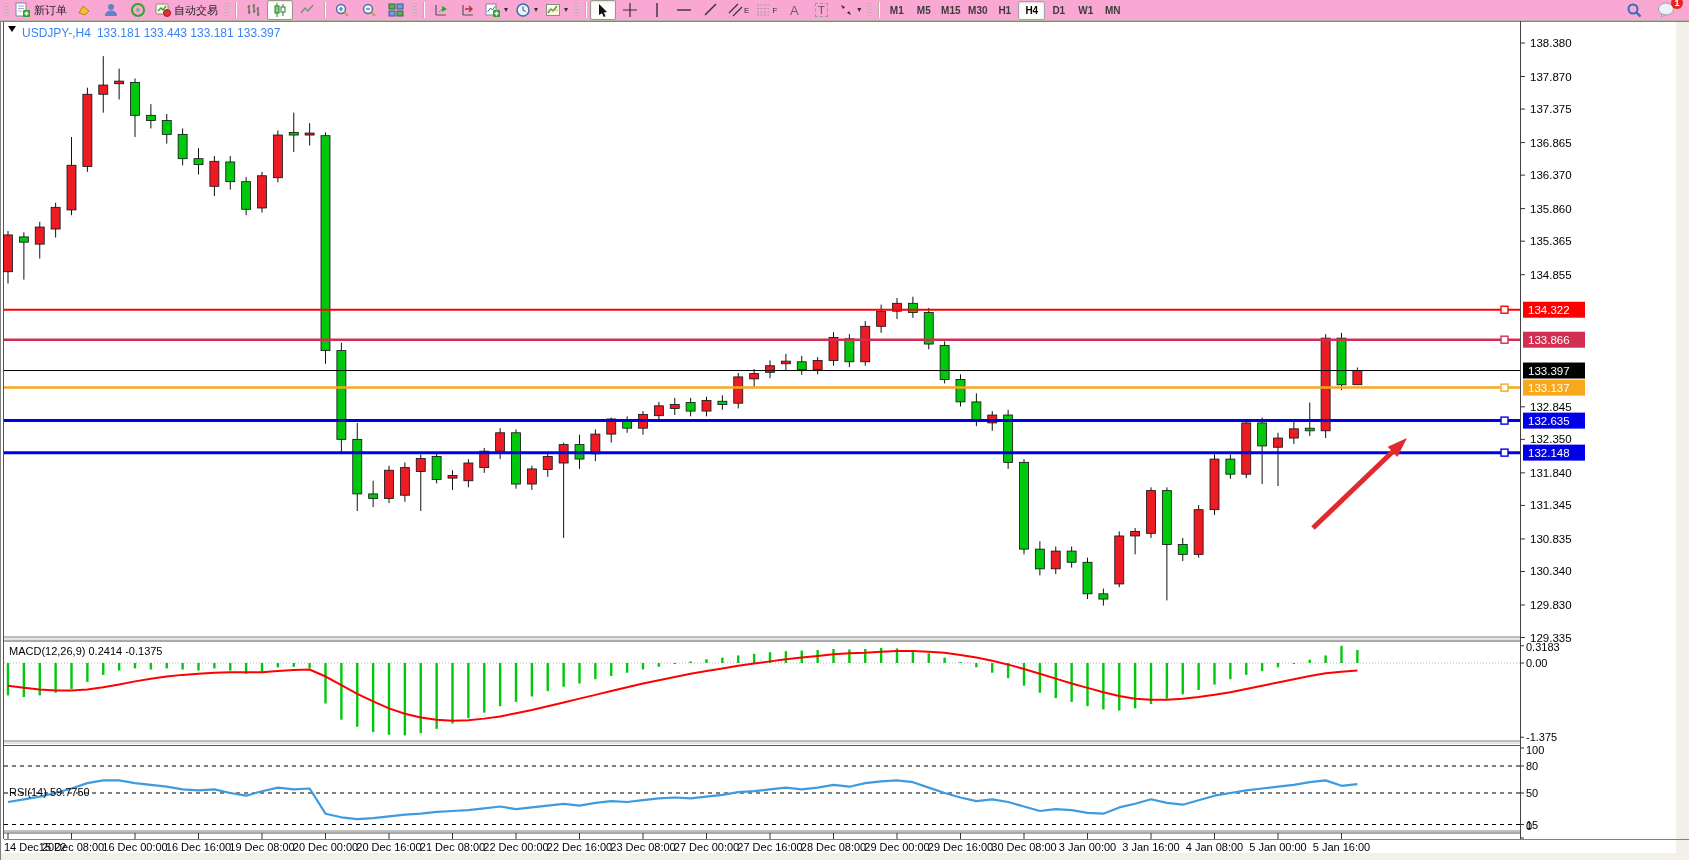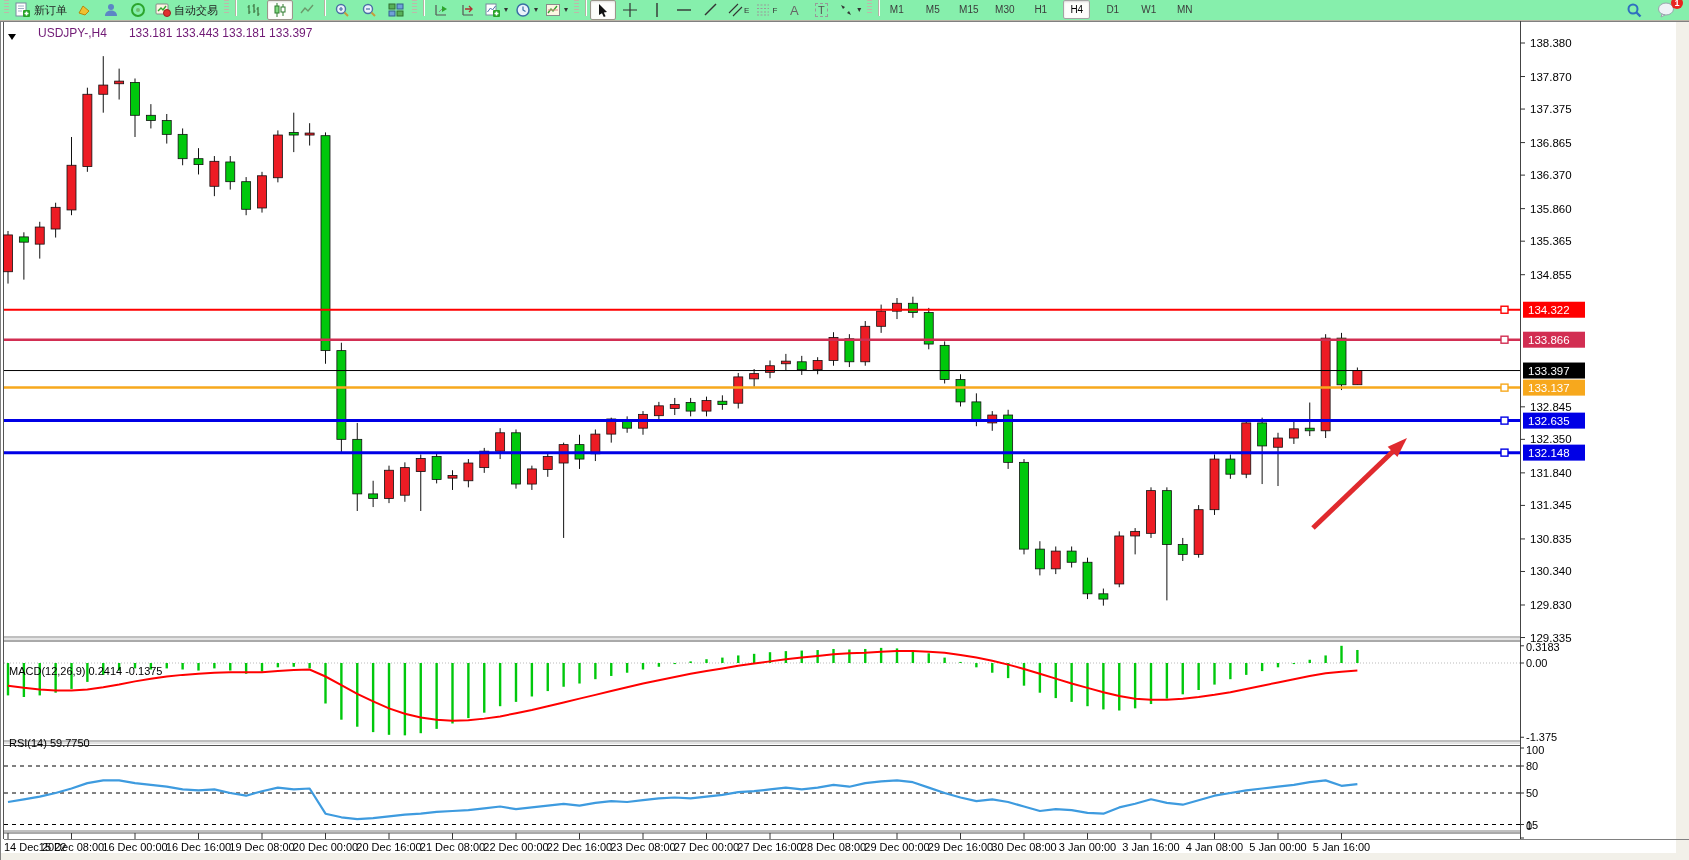--- a/index.html
+++ b/index.html
@@ -1,40 +1,40 @@
 <!DOCTYPE html>
 <html><head>
 <meta charset="utf-8">
 <style>
   html,body{margin:0;padding:0;width:1689px;height:860px;overflow:hidden;background:#fff;
     font-family:"Liberation Sans",sans-serif;-webkit-font-smoothing:antialiased;}
   #app{position:relative;width:1689px;height:860px;background:#fff;}
   
-  #toolbar{position:absolute;left:0;top:0;width:1689px;height:21px;background:#86efac;
-    border-bottom:1px solid #b9b5a6;display:flex;align-items:flex-start;gap:1px;padding-left:2px;box-sizing:border-box;}
+  #toolbar{position:absolute;left:0;top:0;width:1689px;height:21px;background:#f9a8d4;
+    border-bottom:1px solid #b9b5a6;display:flex;align-items:center;gap:1px;padding-left:2px;box-sizing:border-box;}
   .grip{width:5px;height:15px;margin:0 2px;background:repeating-linear-gradient(to bottom,#bdb9aa 0 1px,transparent 1px 3px);}
   .vsep{width:1px;height:16px;background:#b5b1a2;margin:0 3px;box-shadow:1px 0 0 #fff;}
   .tbtn{height:18px;min-width:20px;padding:0 2px;display:flex;align-items:center;justify-content:center;
     gap:3px;border:1px solid transparent;border-radius:2px;color:#222;font-size:11px;cursor:default;}
   .tbtn.pressed{background:#fdfdfb;border:1px solid #9a968a;box-shadow:inset 0 1px 2px rgba(0,0,0,.12);}
   .tbtn svg{display:block}
   .tf{height:17px;min-width:25px;display:flex;align-items:center;justify-content:center;font-size:10px;
     color:#3c3c3c;border:1px solid transparent;border-radius:2px;}
   .tf.active{background:#fdfdfb;border:1px solid #a3a3a3;box-shadow:inset 0 1px 2px rgba(0,0,0,.15);color:#000;}
   .caret{font-size:8px;color:#333;line-height:1;}
   #right-tools{margin-left:auto;display:flex;align-items:center;gap:6px;padding-right:10px;}
   .badge{position:absolute;right:-5px;top:-4px;background:#e8251f;color:#fff;border-radius:50%;
     width:12px;height:12px;font-size:9px;display:flex;align-items:center;justify-content:center;font-weight:bold;}
   
   #chartwrap{position:absolute;left:0;top:21px;width:1512px;height:839px;background:#fff;}
   #cv{position:absolute;left:0;top:0;}
-  #title{position:absolute;left:8px;top:5px;font-size:12px;color:#701a75;display:flex;align-items:flex-end;gap:22px;}
+  #title{position:absolute;left:8px;top:5px;font-size:12px;color:#3b82f6;display:flex;align-items:flex-start;gap:6px;}
   .tri{width:0;height:0;border-left:4px solid transparent;border-right:4px solid transparent;border-top:6px solid #000;}
-  #macd-label{position:absolute;left:9px;top:644px;font-size:11px;color:#000;}
-  #rsi-label{position:absolute;left:9px;top:716px;font-size:11px;color:#000;}
+  #macd-label{position:absolute;left:9px;top:624px;font-size:11px;color:#000;}
+  #rsi-label{position:absolute;left:9px;top:765px;font-size:11px;color:#000;}
   .overlay-label{pointer-events:none;}
 </style>
 </head>
 <body>
 
 <div id="app">
 
   <div id="toolbar">
     <div class="grip"></div>
 
@@ -214,21 +214,21 @@
       <svg width="16" height="16" viewBox="0 0 16 16">
         <path d="M3 3l4 2-2 2z" fill="#333"></path>
           <path d="M13 13l-4-2 2-2z" fill="#333"></path>
       </svg>
       <span class="caret">▾</span>
     </div>
 
     <div class="grip"></div>
       <div class="vsep"></div>
 
-    <div id="tfbar" style="display:flex;gap:9px;">
+    <div id="tfbar" style="display:flex;gap:0;font-weight:bold;">
         <div class="tf">M1</div>
         <div class="tf">M5</div>
         <div class="tf">M15</div>
         <div class="tf">M30</div>
         <div class="tf">H1</div>
         <div class="tf active">H4</div>
         <div class="tf">D1</div>
         <div class="tf">W1</div>
         <div class="tf">MN</div>
       </div>

